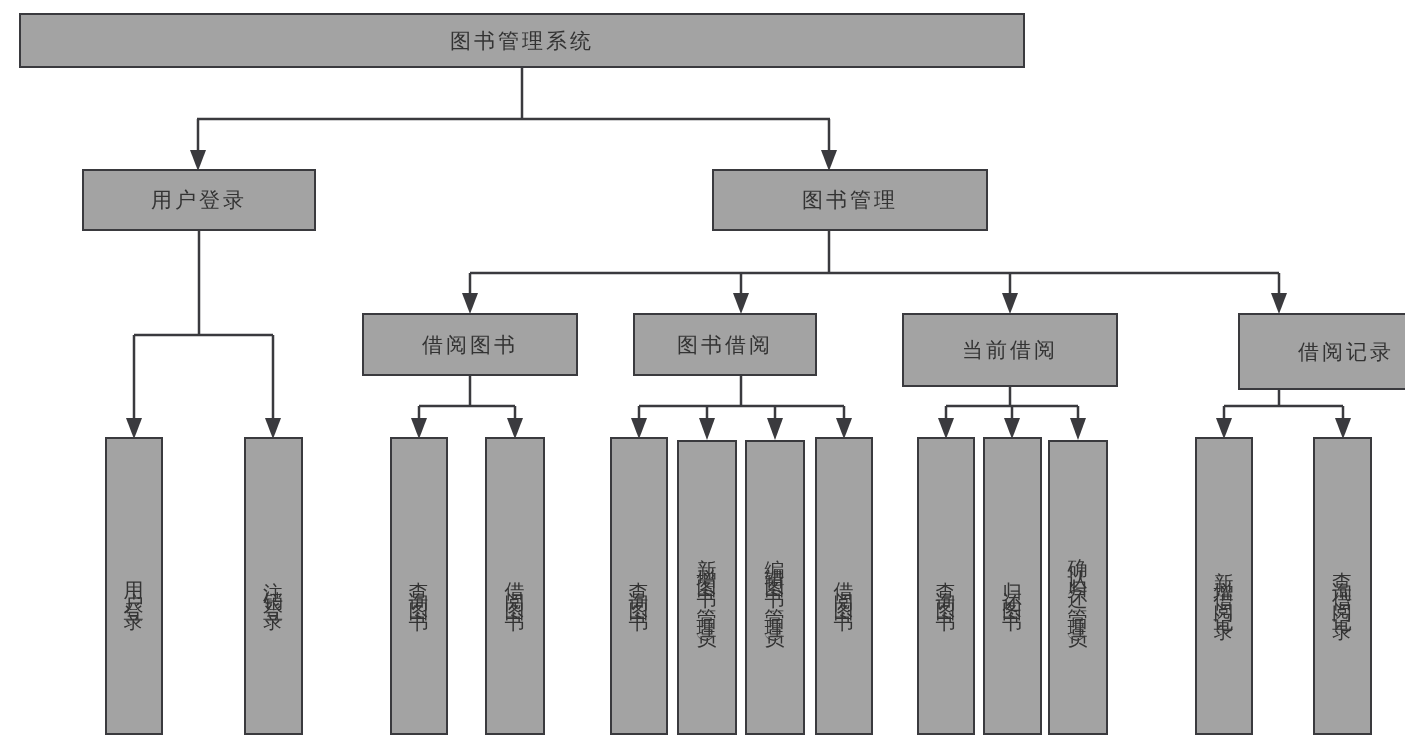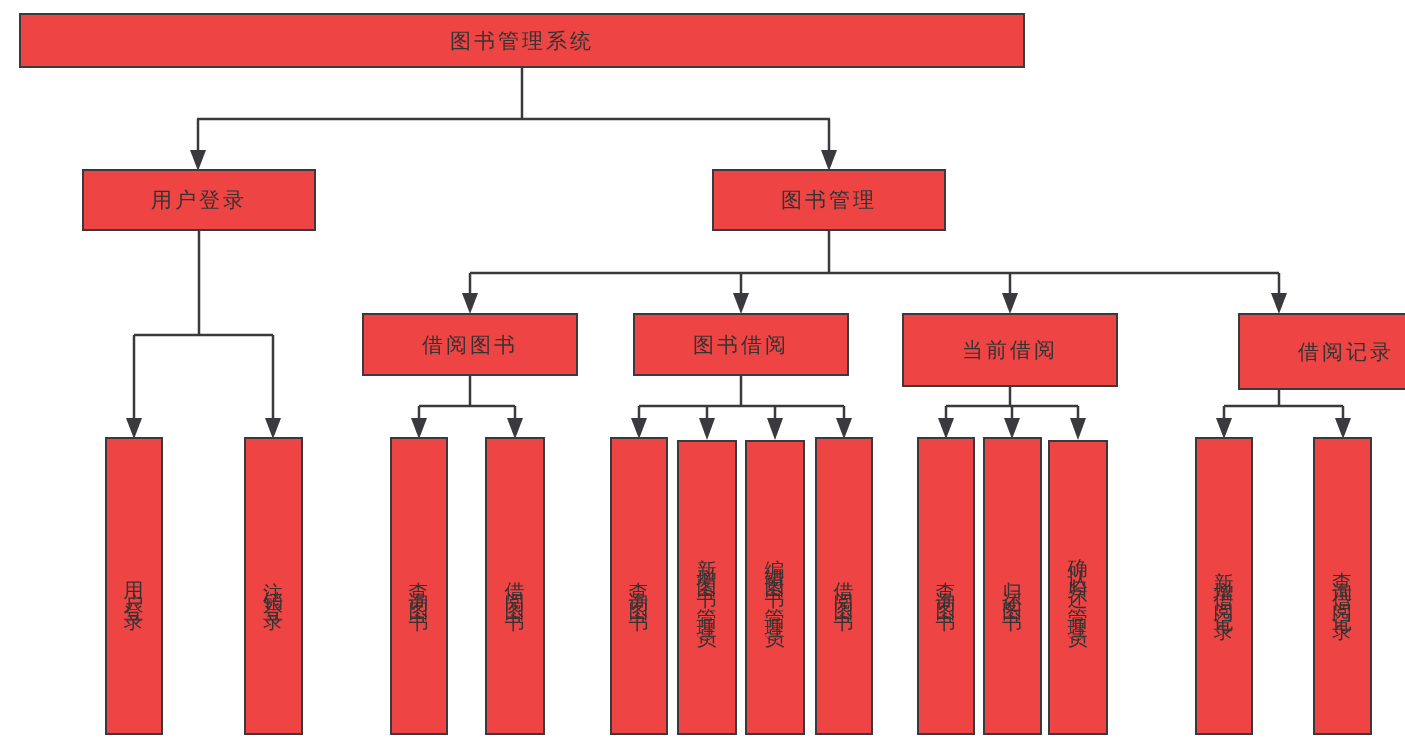--- a/index.html
+++ b/index.html
@@ -8,21 +8,21 @@
     width:1405px;height:747px;
     background:#ffffff;
     font-family:"Liberation Sans","DejaVu Sans",sans-serif;
     overflow:hidden;
   }
   #wires{position:absolute;left:0;top:0;width:1405px;height:747px;}
   .box{
     position:absolute;
     box-sizing:border-box;
     border:2.5px solid #3a3a3e;
-    background:#ef4444;
+    background:#a3a3a3;
     display:flex;align-items:center;justify-content:center;
     color:#333333;
   }
   .hlabel{font-size:21px;letter-spacing:3px;white-space:nowrap;}
   .vlabel{
     writing-mode:vertical-rl;
     text-orientation:mixed;
     font-size:20px;
     letter-spacing:10px;
     line-height:1;
@@ -113,28 +113,28 @@
     </g>
   </svg>
 
   <div class="box" style="left:19px;top:13px;width:1006px;height:55px;">
     <span class="hlabel">图书管理系统</span>
   </div>
 
   <div class="box" style="left:82px;top:169px;width:234px;height:62px;">
     <span class="hlabel">用户登录</span>
   </div>
-  <div class="box" style="left:712px;top:169px;width:234px;height:62px;">
+  <div class="box" style="left:712px;top:169px;width:276px;height:62px;">
     <span class="hlabel">图书管理</span>
   </div>
 
   <div class="box" style="left:362px;top:313px;width:216px;height:63px;">
     <span class="hlabel">借阅图书</span>
   </div>
-  <div class="box" style="left:633px;top:313px;width:216px;height:63px;">
+  <div class="box" style="left:633px;top:313px;width:184px;height:63px;">
     <span class="hlabel">图书借阅</span>
   </div>
   <div class="box" style="left:902px;top:313px;width:216px;height:74px;">
     <span class="hlabel">当前借阅</span>
   </div>
   <div class="box" style="left:1238px;top:313px;width:216px;height:77px;">
     <span class="hlabel">借阅记录</span>
   </div>
 
   <div class="box" style="left:105px;top:437px;width:58px;height:298px;">

